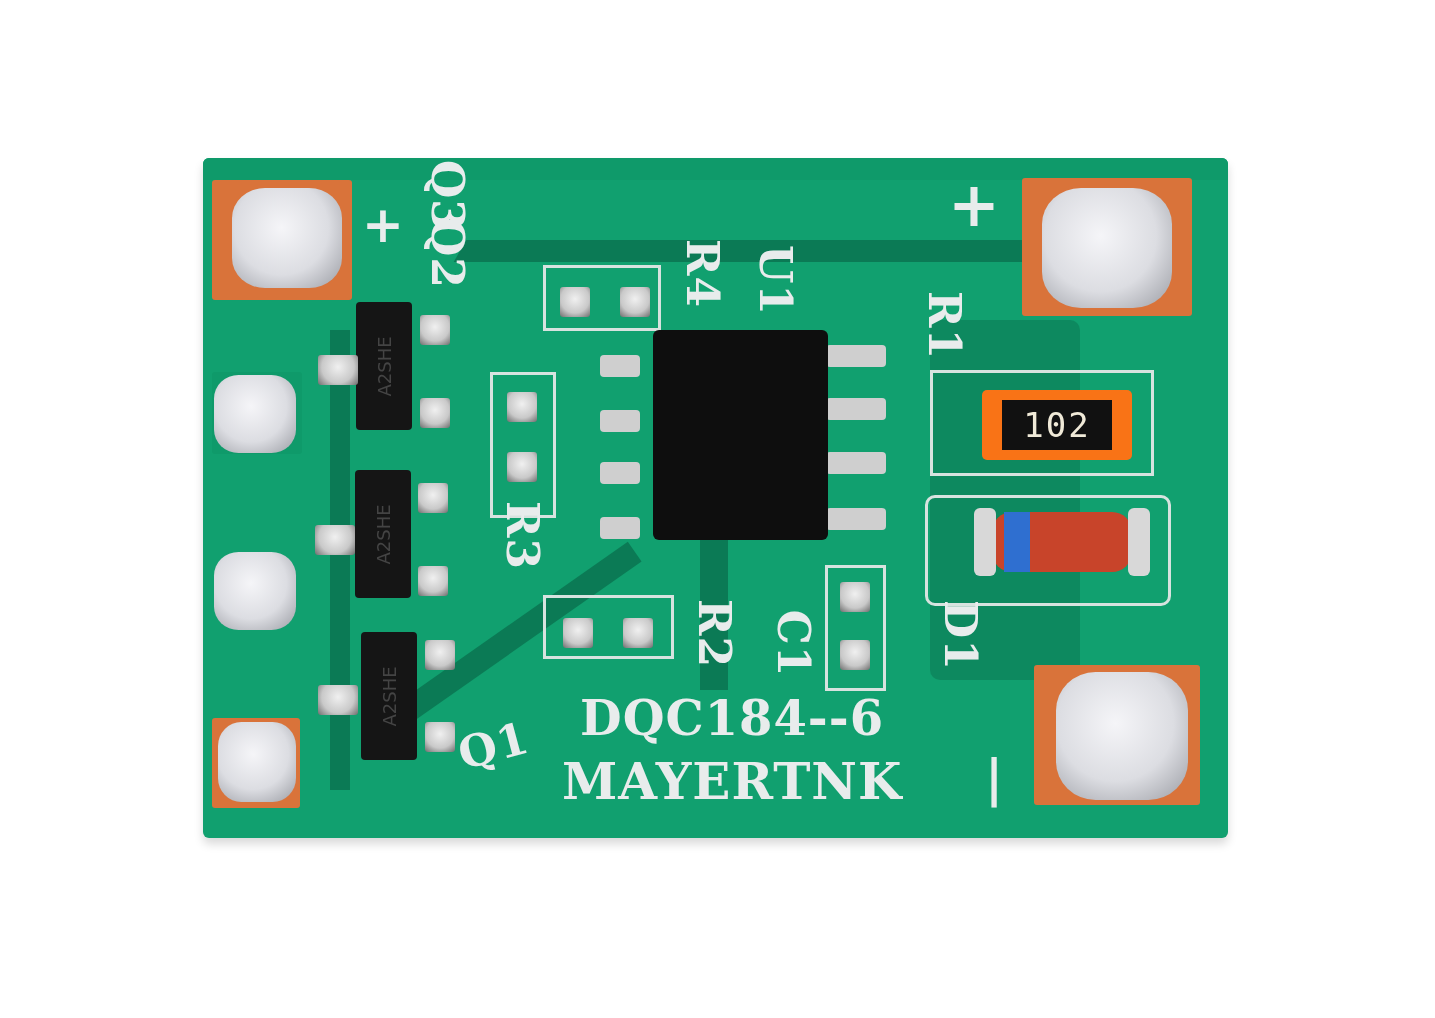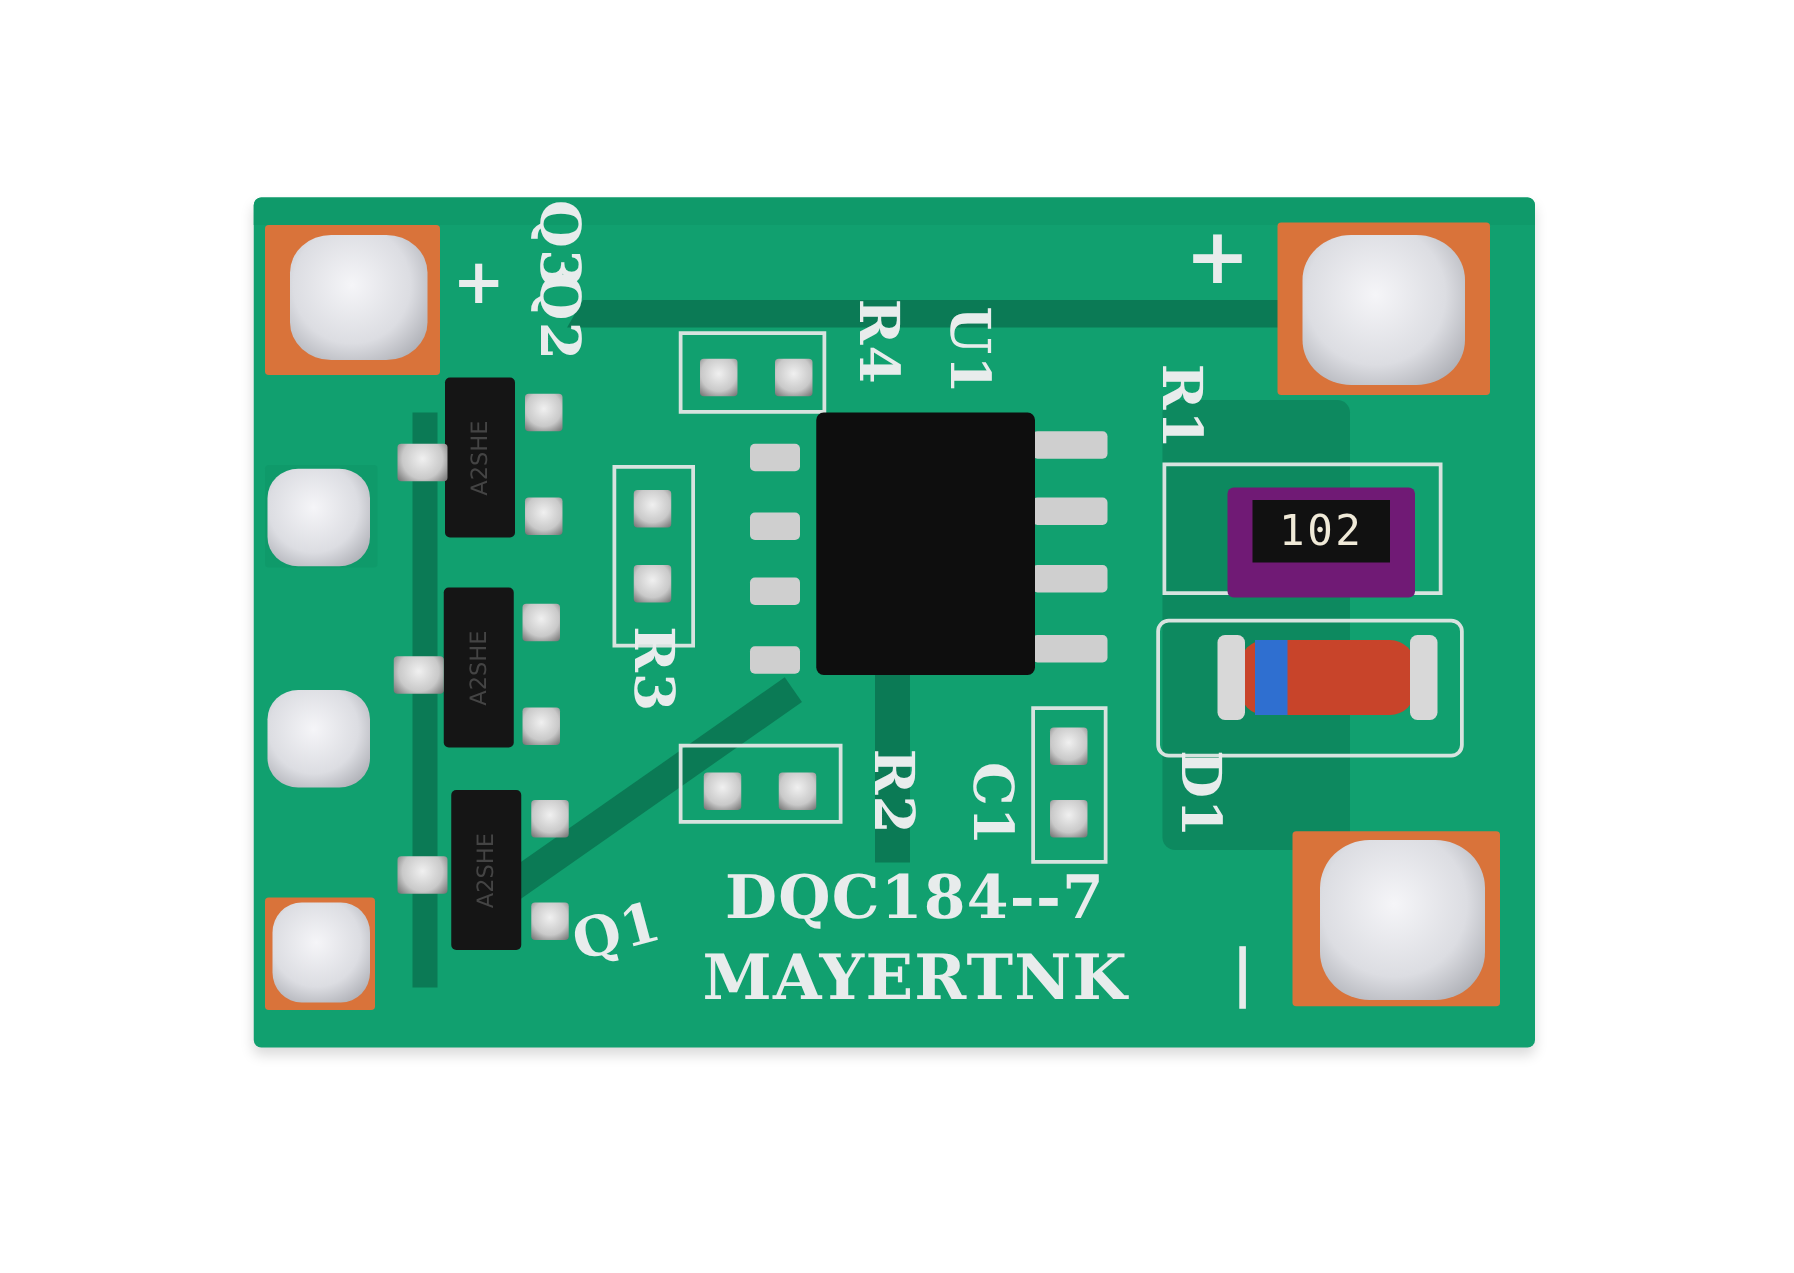--- a/index.html
+++ b/index.html
@@ -9,21 +9,21 @@
   .trace{position:absolute;background:#0b7a55;}
   .pad-cu{position:absolute;background:#d9733a;border-radius:3px;}
   .solder{position:absolute;background:radial-gradient(circle at 45% 40%,#f5f5f8 0%,#dcdde2 55%,#9a9ca3 100%);border-radius:30%;}
   .smd-pad{position:absolute;width:30px;height:30px;background:radial-gradient(circle at 50% 40%,#f0f0f0 0%,#c9c9c9 60%,#6d6d6d 100%);border-radius:3px;}
   .silk{position:absolute;color:#e8ecec;font-weight:bold;letter-spacing:1px;}
   .silk-box{position:absolute;border:3px solid #d7e3df;}
   .sot{position:absolute;width:56px;height:128px;background:#151515;border-radius:4px;color:#444;font-family:"DejaVu Sans",sans-serif;font-size:18px;display:flex;align-items:center;justify-content:center;}
   .sot span{transform:rotate(-90deg);white-space:nowrap;}
   .ic{position:absolute;left:653px;top:330px;width:175px;height:210px;background:#0e0e0e;border-radius:6px;}
   .lead{position:absolute;width:40px;height:22px;background:#cfcfcf;border-radius:4px;}
-  .resistor{position:absolute;left:982px;top:390px;width:150px;height:88px;background:#701a75;border-radius:5px;}
+  .resistor{position:absolute;left:982px;top:390px;width:150px;height:70px;background:#f97316;border-radius:5px;}
   .resistor-body{position:absolute;left:20px;top:10px;width:110px;height:50px;background:#111;color:#f0ead8;font-family:"DejaVu Sans Mono",monospace;font-size:34px;display:flex;align-items:center;justify-content:center;letter-spacing:2px;}
   .diode{position:absolute;left:992px;top:512px;width:140px;height:60px;background:#c8442a;border-radius:20px;}
   .diode-band{position:absolute;left:12px;top:0;width:26px;height:60px;background:#2f6fd0;}
   .diode-cap{position:absolute;top:-4px;width:22px;height:68px;background:#d8d8d8;border-radius:6px;}
 </style>
 </head>
 <body>
 
 <div class="board"></div>
 <div class="board-edge"></div>
@@ -111,14 +111,14 @@
 <div class="silk" style="left:668px;top:248px;font-size:44px;transform:rotate(90deg);">R4</div>
 <div class="silk" style="left:740px;top:255px;font-size:44px;transform:rotate(90deg);">U1</div>
 <div class="silk" style="left:488px;top:510px;font-size:44px;transform:rotate(90deg);">R3</div>
 <div class="silk" style="left:680px;top:608px;font-size:44px;transform:rotate(90deg);">R2</div>
 <div class="silk" style="left:760px;top:618px;font-size:44px;transform:rotate(90deg);">C1</div>
 <div class="silk" style="left:910px;top:300px;font-size:44px;transform:rotate(90deg);">R1</div>
 <div class="silk" style="left:925px;top:610px;font-size:44px;transform:rotate(90deg);">D1</div>
 <div class="silk" style="left:948px;top:168px;font-size:62px;">+</div>
 <div class="silk" style="left:985px;top:748px;font-size:50px;">|</div>
 <div class="silk" style="left:458px;top:720px;font-size:44px;transform:rotate(-15deg);">Q1</div>
-<div class="silk" style="left:580px;top:690px;font-size:48px;">DQC184--7</div>
+<div class="silk" style="left:580px;top:690px;font-size:48px;">DQC184--6</div>
 <div class="silk" style="left:562px;top:752px;font-size:50px;">MAYERTNK</div>
 
 </body></html>

